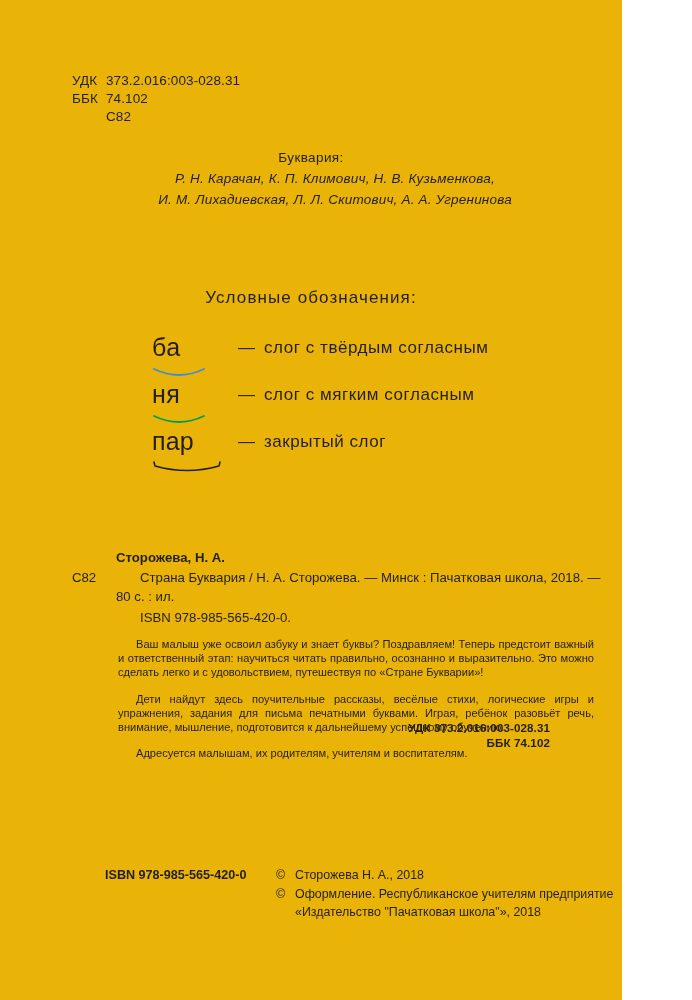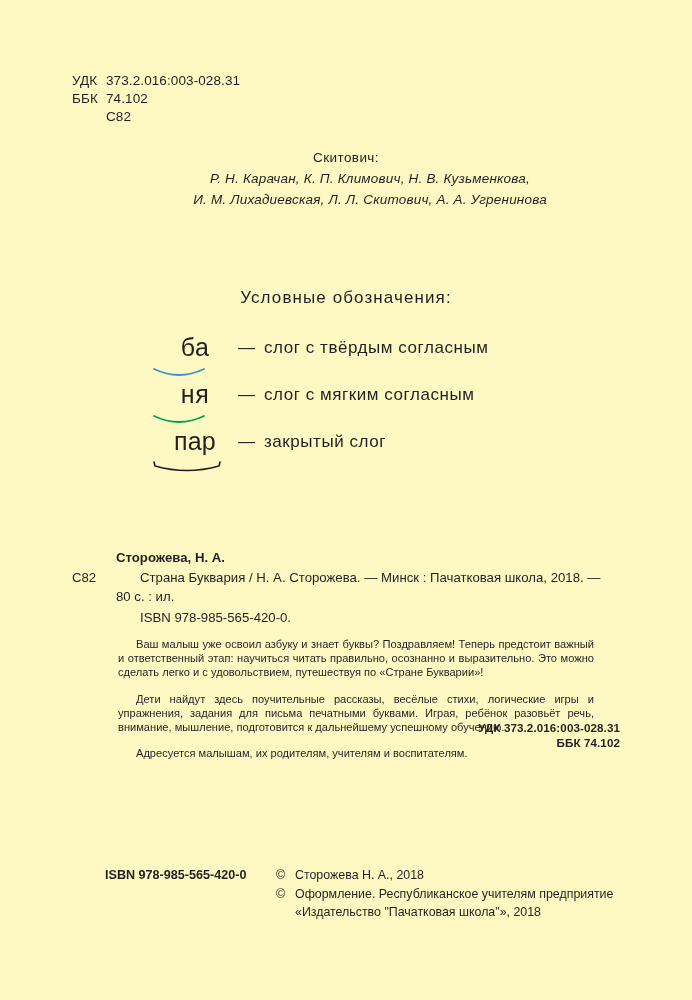--- a/index.html
+++ b/index.html
@@ -3,23 +3,23 @@
 <meta charset="utf-8">
 <title>Copyright Page</title>
 <style>
   html, body {
     margin: 0;
     padding: 0;
     background: #ffffff;
   }
   .page {
     position: relative;
-    width: 692px;
+    width: 622px;
     height: 1000px;
-    background: #fef9c3;
+    background: #eab308;
     color: #231f20;
     font-family: "Liberation Sans", "DejaVu Sans", sans-serif;
     overflow: hidden;
     -webkit-font-smoothing: antialiased;
   }
 
   
   .classmarks {
     position: absolute;
     left: 72px;
@@ -74,21 +74,20 @@
   .legend {
     position: absolute;
     left: 152px;
     top: 333px;
     width: 420px;
   }
   .legend-row {
     display: flex;
     align-items: flex-start;
     height: 47px;
-    text-align: center;
   }
   .legend-key {
     position: relative;
     width: 86px;
     flex: 0 0 86px;
     font-size: 25px;
     line-height: 28px;
     letter-spacing: 0.5px;
     color: #231f20;
   }
@@ -219,21 +218,21 @@
 
 <div class="page">
 
   <div class="classmarks">
     <span class="row"><span class="lbl">УДК</span><span>373.2.016:003-028.31</span></span>
     <span class="row"><span class="lbl">ББК</span><span>74.102</span></span>
     <span class="row"><span class="shelf">С82</span></span>
   </div>
 
   <div class="artists">
-    <div class="caption">Скитович:</div>
+    <div class="caption">Буквария:</div>
     <div class="names">Р. Н. Карачан, К. П. Климович, Н. В. Кузьменкова,</div>
     <div class="names">И. М. Лихадиевская, Л. Л. Скитович, А. А. Угренинова</div>
   </div>
 
   <div class="legend-title">Условные обозначения:</div>
 
   <div class="legend">
 
     <div class="legend-row">
       <div class="legend-key">

